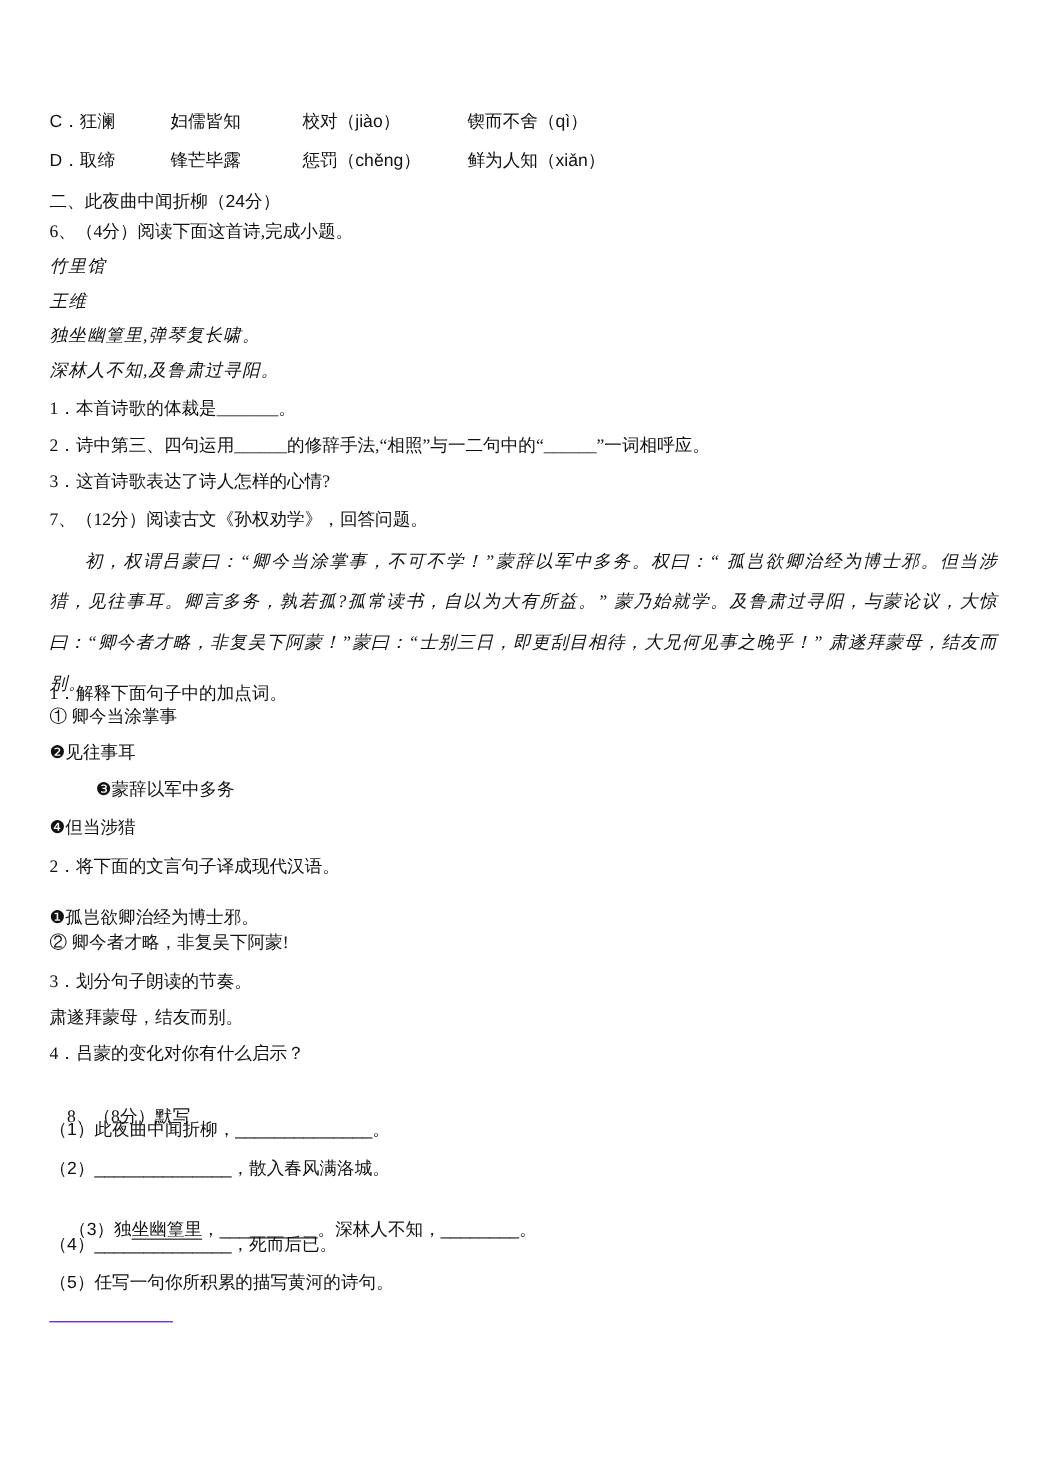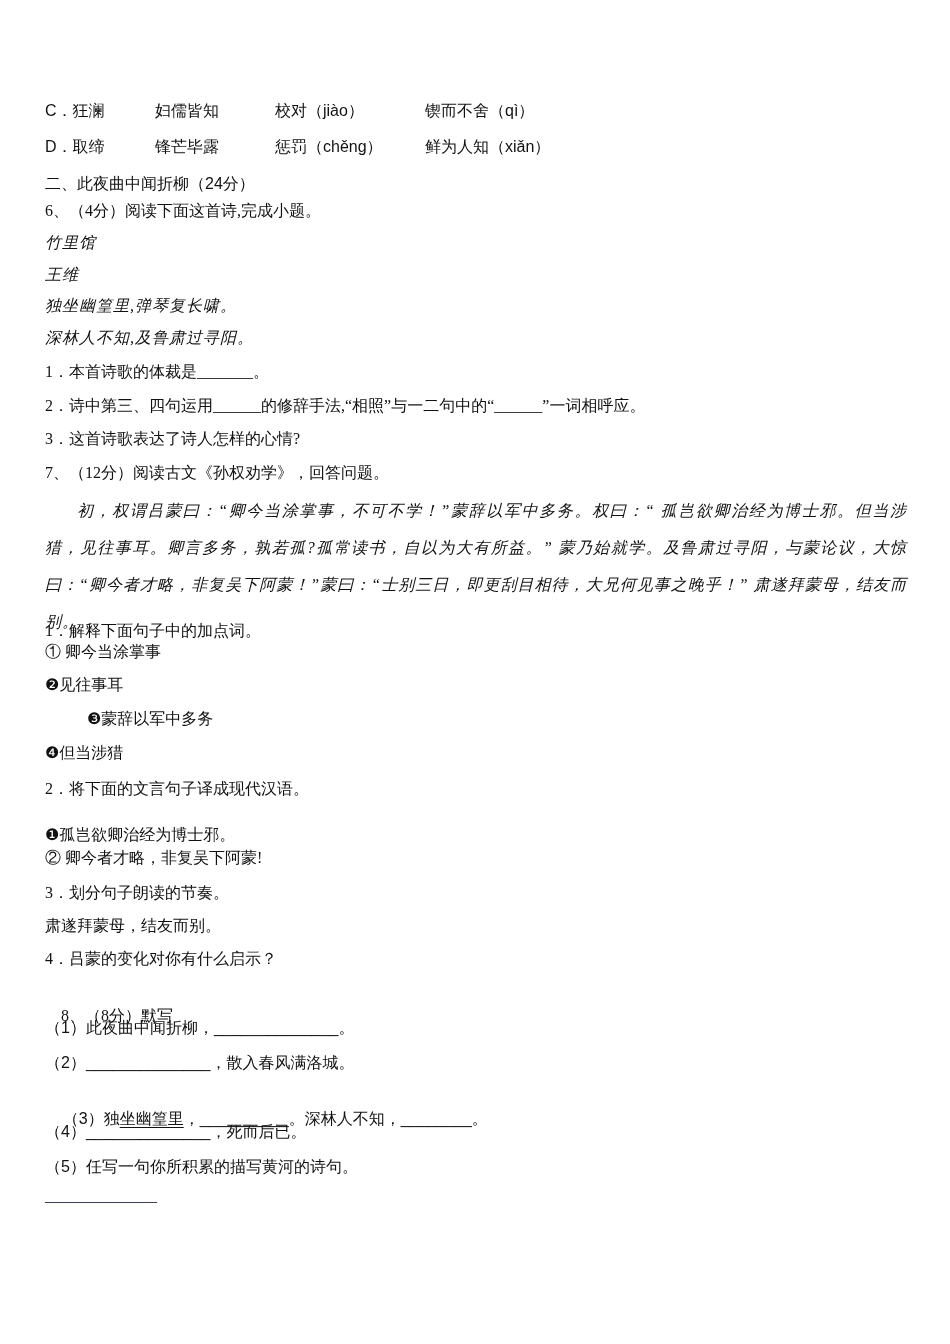--- a/index.html
+++ b/index.html
@@ -29,21 +29,21 @@
     left:45px; top:492px;
     width:862px;
     font-size:16px;
     line-height:37px;
     text-align:justify;
     text-indent:2em;
     font-style:italic;
     white-space:normal;
   }
   .u{ text-decoration:underline; text-underline-offset:3px; }
-  .tail{ color:#0f172a; letter-spacing:0; }
+  .tail{ color:#6d28d9; letter-spacing:0;text-decoration:underline; }
 </style>
 </head>
 <body>
 
 <div class="page">
 
   <div class="ln hei optrow" style="top:100px;">
     <span class="c1">C．狂澜</span>
     <span class="c2">妇儒皆知</span>
     <span class="c3">校对（jiào）</span>

